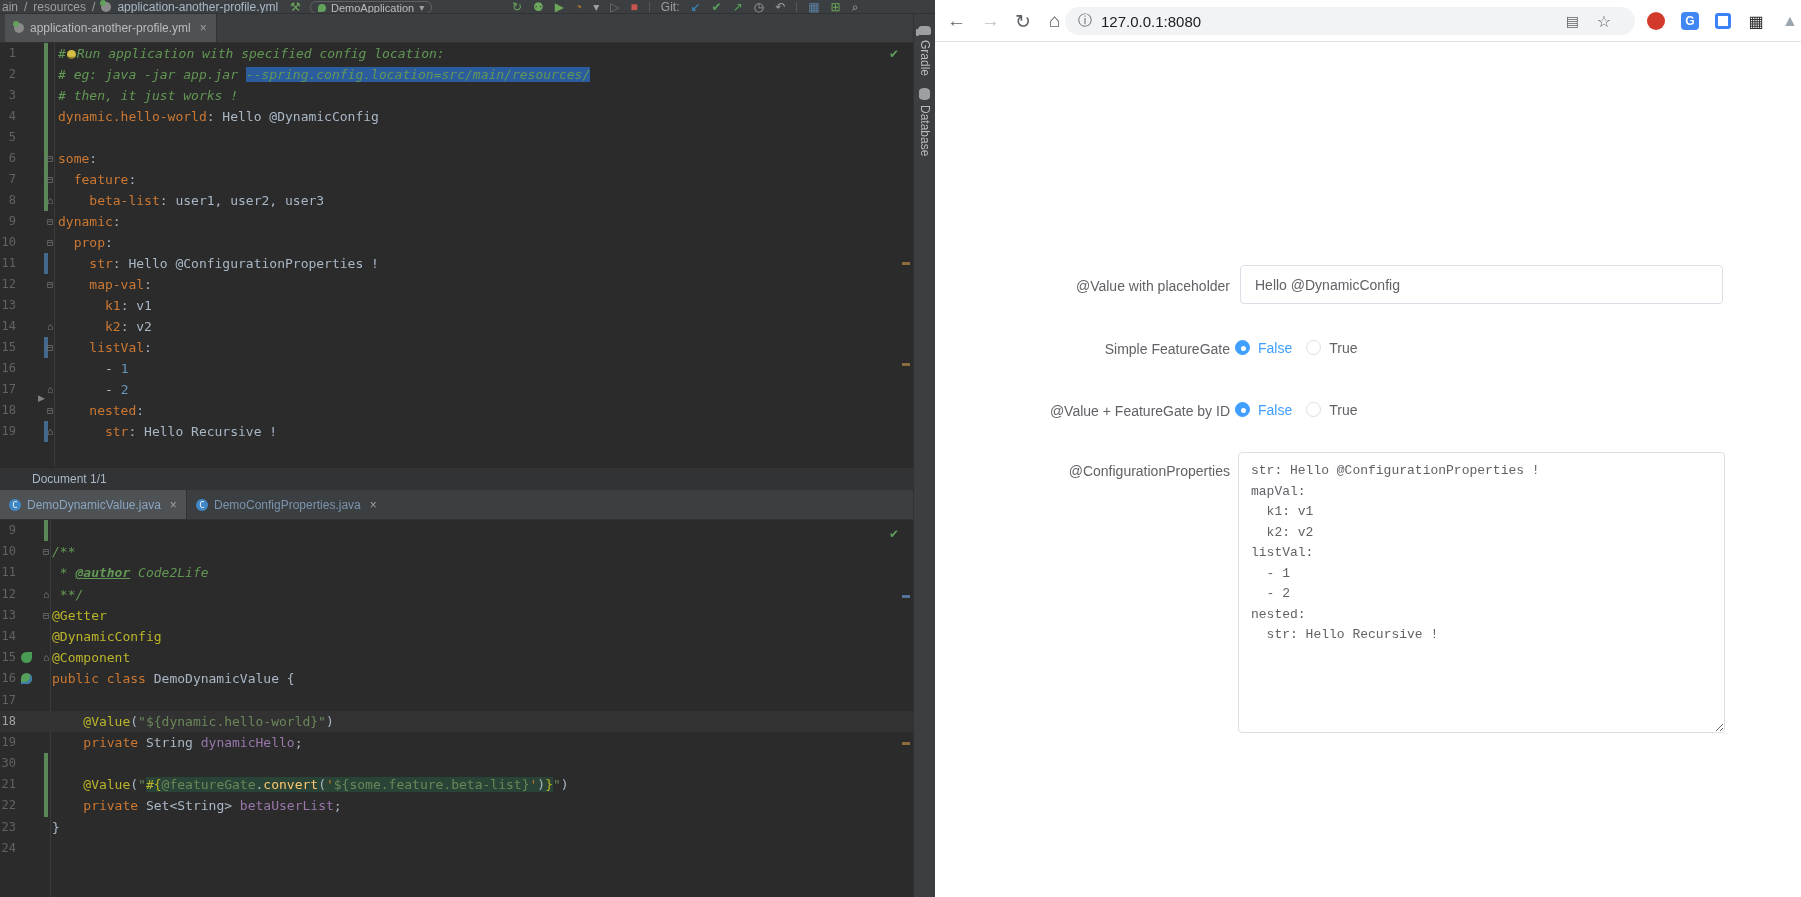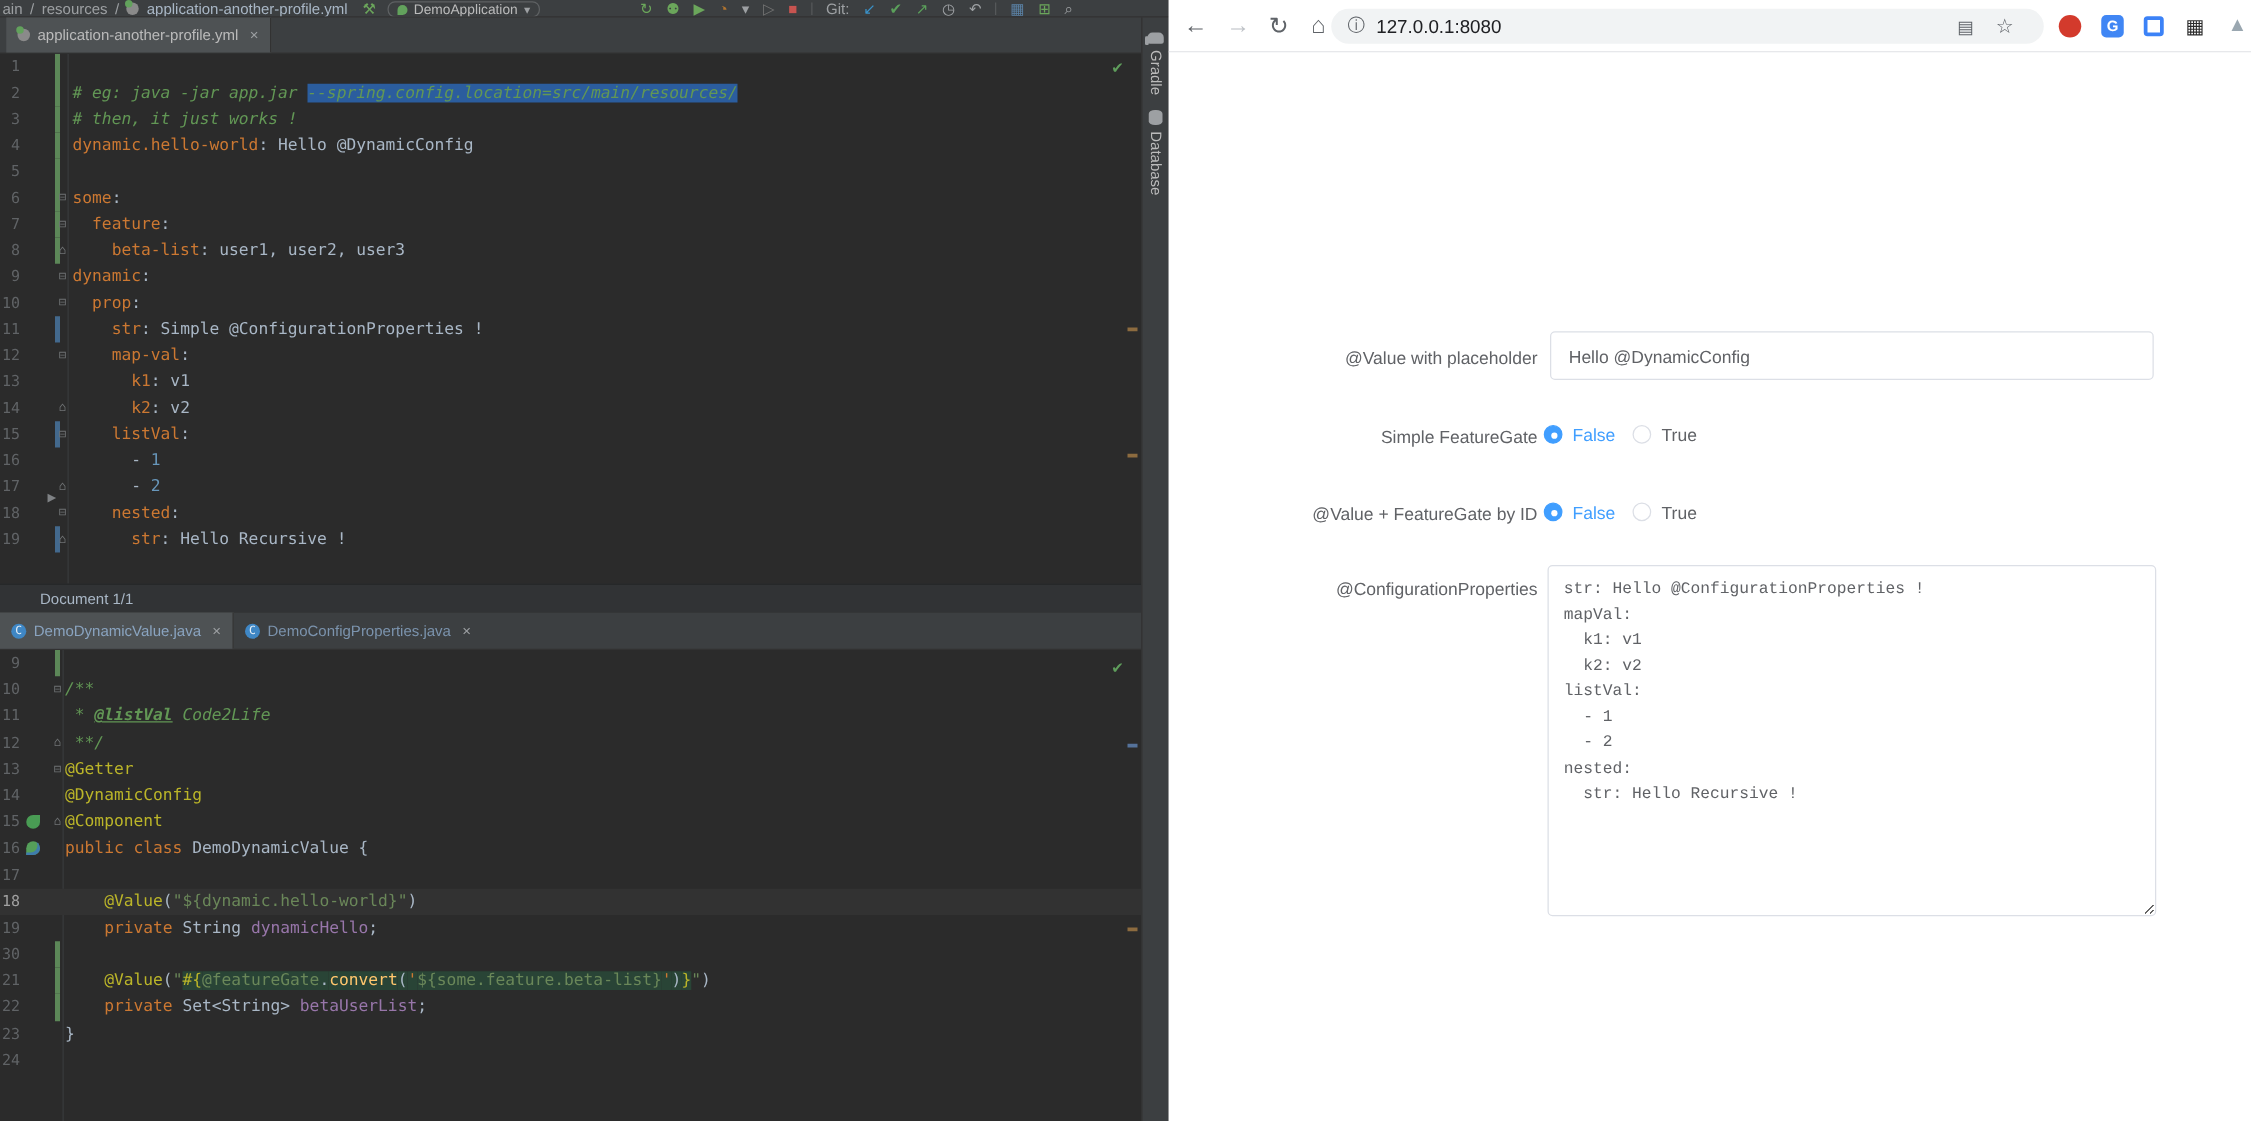--- a/index.html
+++ b/index.html
@@ -163,20 +163,21 @@
         <span>application-another-profile.yml</span>
         <span class="close">×</span>
       </div>
     </div>
 
     <div id="yaml-editor" class="editor">
       <div>
           <div class="cl" style="height: 21px; line-height: 21px;">
             <span class="ln">1</span>
             <span class="bar bar-g"></span>
+            <span class="code" style="left: 58px;"><span class="tk-c">#</span><span class="bulb"></span><span class="tk-c">Run application with specified config location:</span></span>
           </div>
           <div class="cl" style="height: 21px; line-height: 21px;">
             <span class="ln">2</span>
             <span class="bar bar-g"></span>
             <span class="code" style="left: 58px;"><span class="tk-c"># eg: java -jar app.jar </span><span class="tk-c sel">--spring.config.location=src/main/resources/</span></span>
           </div>
           <div class="cl" style="height: 21px; line-height: 21px;">
             <span class="ln">3</span>
             <span class="bar bar-g"></span>
             <span class="code" style="left: 58px;"><span class="tk-c"># then, it just works !</span></span>
@@ -215,21 +216,21 @@
             <span class="code" style="left: 58px;"><span class="tk-k">dynamic</span><span class="tk-t">:</span></span>
           </div>
           <div class="cl" style="height: 21px; line-height: 21px;">
             <span class="ln">10</span>
             <span class="fold">⊟</span>
             <span class="code" style="left: 58px;"><span class="tk-t">  </span><span class="tk-k">prop</span><span class="tk-t">:</span></span>
           </div>
           <div class="cl" style="height: 21px; line-height: 21px;">
             <span class="ln">11</span>
             <span class="bar bar-b"></span>
-            <span class="code" style="left: 58px;"><span class="tk-t">    </span><span class="tk-k">str</span><span class="tk-t">: Simple @ConfigurationProperties !</span></span>
+            <span class="code" style="left: 58px;"><span class="tk-t">    </span><span class="tk-k">str</span><span class="tk-t">: Hello @ConfigurationProperties !</span></span>
           </div>
           <div class="cl" style="height: 21px; line-height: 21px;">
             <span class="ln">12</span>
             <span class="fold">⊟</span>
             <span class="code" style="left: 58px;"><span class="tk-t">    </span><span class="tk-k">map-val</span><span class="tk-t">:</span></span>
           </div>
           <div class="cl" style="height: 21px; line-height: 21px;">
             <span class="ln">13</span>
             <span class="code" style="left: 58px;"><span class="tk-t">      </span><span class="tk-k">k1</span><span class="tk-t">: v1</span></span>
           </div>
@@ -295,21 +296,21 @@
             <span class="bar bar-g"></span>
             <span class="code" style="left: 52px;"></span>
           </div>
           <div class="cl" style="height: 21.2px; line-height: 21.2px;">
             <span class="ln">10</span>
             <span class="fold">⊟</span>
             <span class="code" style="left: 52px;"><span class="tk-c">/**</span></span>
           </div>
           <div class="cl" style="height: 21.2px; line-height: 21.2px;">
             <span class="ln">11</span>
-            <span class="code" style="left: 52px;"><span class="tk-c"> * </span><span class="tk-doctag">@listVal</span><span class="tk-c"> Code2Life</span></span>
+            <span class="code" style="left: 52px;"><span class="tk-c"> * </span><span class="tk-doctag">@author</span><span class="tk-c"> Code2Life</span></span>
           </div>
           <div class="cl" style="height: 21.2px; line-height: 21.2px;">
             <span class="ln">12</span>
             <span class="fold">⌂</span>
             <span class="code" style="left: 52px;"><span class="tk-c"> **/</span></span>
           </div>
           <div class="cl" style="height: 21.2px; line-height: 21.2px;">
             <span class="ln">13</span>
             <span class="fold">⊟</span>
             <span class="code" style="left: 52px;"><span class="tk-a">@Getter</span></span>

